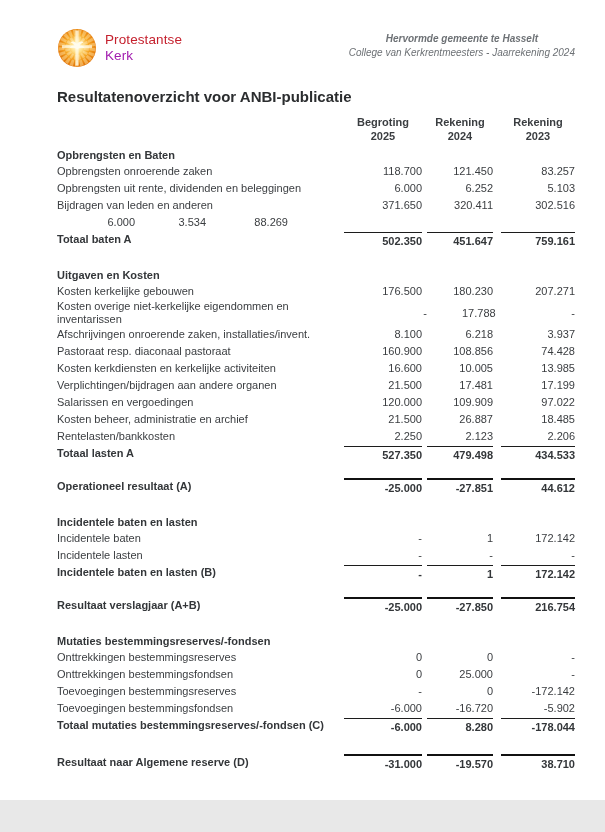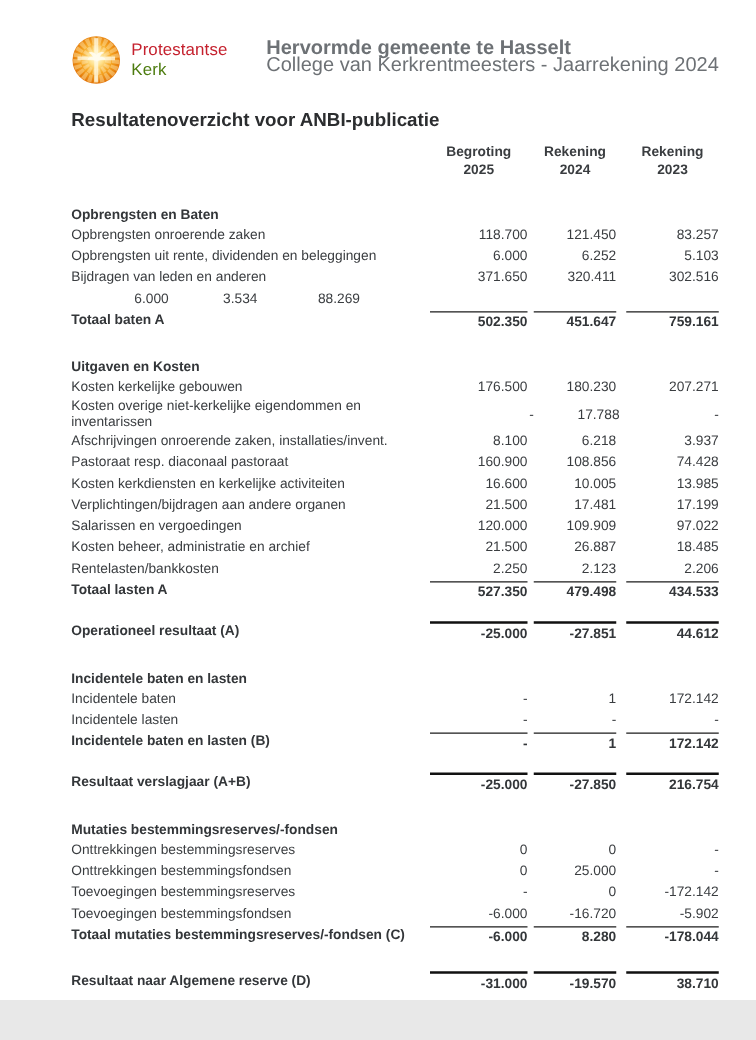--- a/index.html
+++ b/index.html
@@ -12,37 +12,37 @@
     box-sizing:border-box;
     padding:28px 30px 0 57px;
     overflow:hidden;
   }
   
   .header{display:flex;justify-content:space-between;align-items:flex-start;height:44px;}
   .logo{display:flex;align-items:center;gap:8px;}
   .logo-mark{width:40px;height:40px;flex:0 0 auto;}
   .logo-text{line-height:16px;font-size:13.5px;letter-spacing:.1px;}
   .lt1{color:#c5212e;}
-  .lt2{color:#4d7c0f;}
-  .org{text-align:left;color:#6d7175;font-size:16px;line-height:14px;padding-top:4px;}
+  .lt2{color:#a21caf;}
+  .org{text-align:center;color:#6d7175;font-size:10px;line-height:14px;padding-top:4px;font-style:italic;}
   .org1{font-weight:bold;}
   
   .title{margin-top:16px;font-size:15px;font-weight:bold;color:#2b2d2f;}
   
   .table{margin-top:10px;font-size:11px;}
   .hrow{display:flex;align-items:flex-end;font-weight:bold;color:#3a3d40;}
   .hrow .hcell{text-align:center;line-height:14px;}
   .lab{flex:1 1 auto;padding-right:6px;line-height:13px;}
   .val,.hcell.c0{width:78px;}
   .hcell.c1,.val.c1{width:66px;margin-left:5px;}
   .hcell.c2,.val.c2{width:74px;margin-left:8px;}
   .row{display:flex;align-items:center;min-height:17px;}
   .row .val{text-align:right;line-height:13px;}
   .row.bold{font-weight:bold;color:#333639;}
-  .sec-heading{font-weight:bold;color:#333639;min-height:17px;display:flex;align-items:center;margin-top:20px;}
+  .sec-heading{font-weight:bold;color:#333639;min-height:17px;display:flex;align-items:center;margin-top:3px;}
   .section{margin-top:0;}
   .section + .section{margin-top:18px;}
   .section.standalone{margin-top:16px;}
   .section.standalone-last{margin-top:20px;}
   .val.rule-thin{border-top:1.7px solid #1c1c1c;padding-top:2px;}
   .val.rule-thick{border-top:2.8px solid #111;padding-top:2px;}
 </style>
 </head>
 <body>
 

